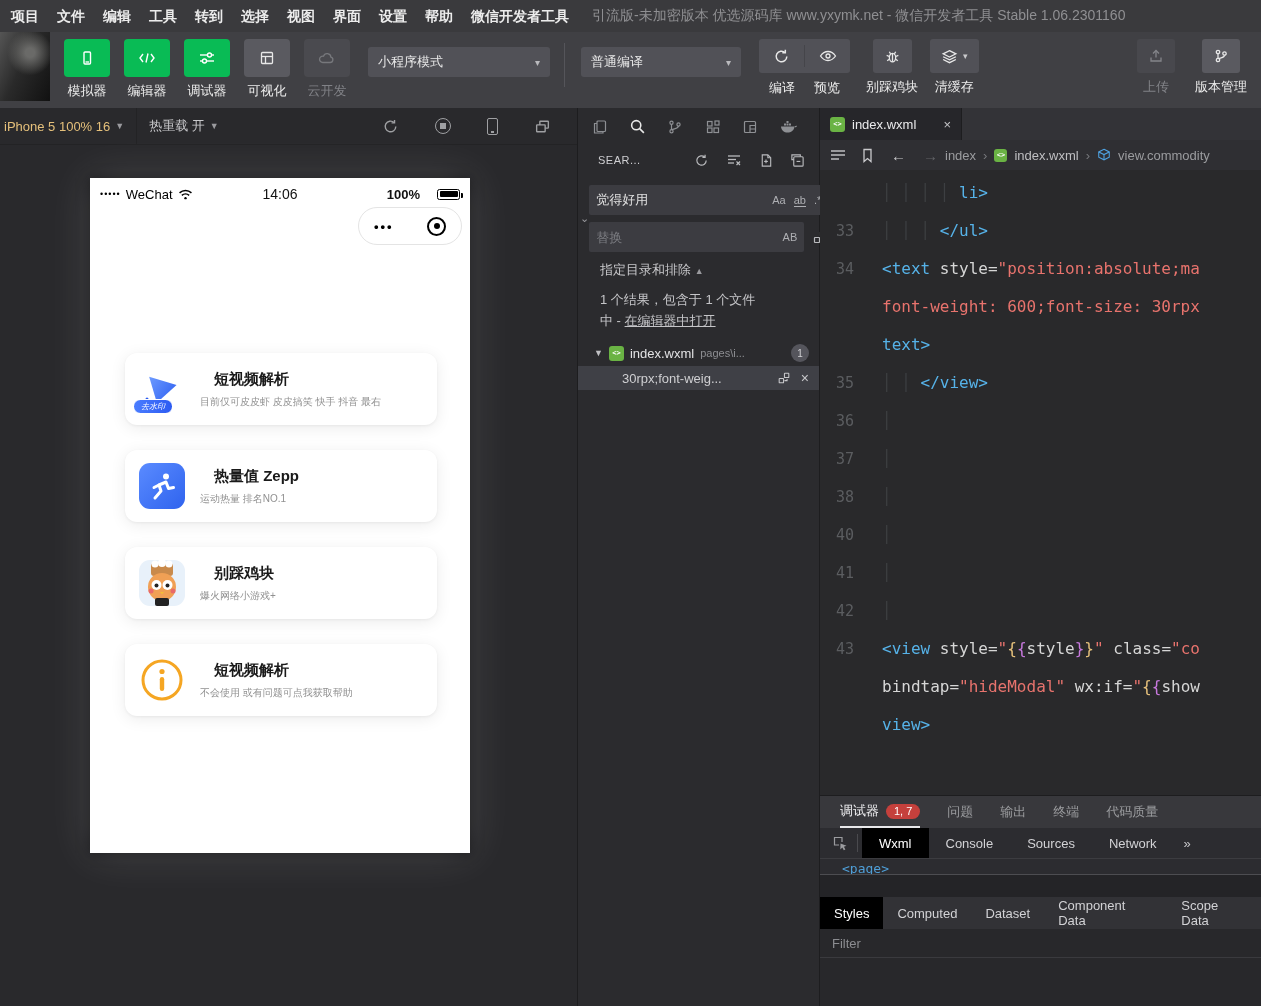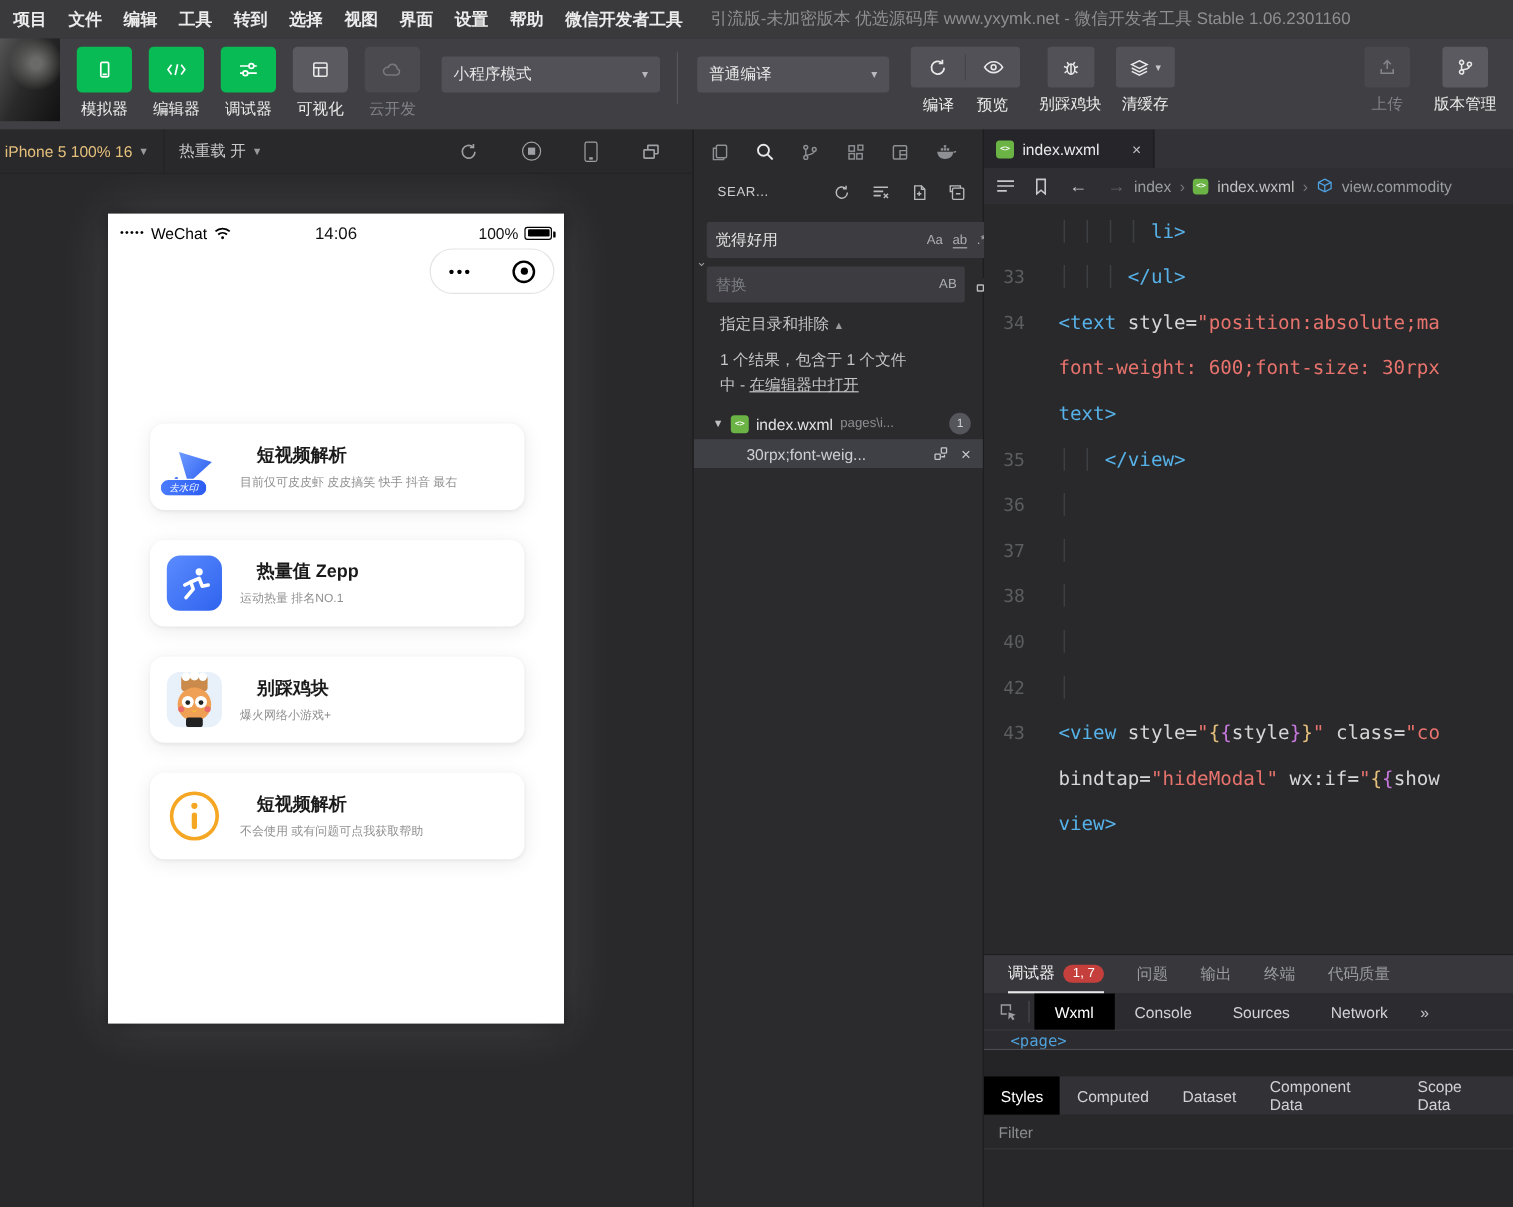--- a/index.html
+++ b/index.html
@@ -59,21 +59,21 @@
   .rec-ic i { width:6px; height:6px; background:#9fa0a3; display:block; }
   .phn-ic { width:11px; height:17px; border:1.5px solid #9fa0a3; border-radius:2px; position:relative; }
   .phn-ic:after { content:""; position:absolute; bottom:1px; left:3px; right:3px; height:1.5px; background:#9fa0a3; }
 
   .phone { position:absolute; left:90px; top:70px; width:380px; height:675px; background:#fff;
     box-shadow:0 0 42px rgba(255,255,255,.14), 0 0 10px rgba(0,0,0,.5); color:#111; }
   .statusbar { height:28px; display:flex; align-items:center; padding:4px 10px 0 10px; position:relative; }
   .sb-left { display:flex; align-items:center; gap:5px; font-size:13px; color:#000; }
   .sb-dots { letter-spacing:1px; font-size:9px; }
   .sb-time { position:absolute; left:0; right:0; text-align:center; font-size:14px; font-weight:400; }
-  .sb-right { margin-left:auto; display:flex; align-items:center; gap:5px; font-size:13px; }
+  .sb-right { margin-left:auto; display:flex; align-items:center; gap:17px; font-size:13px;font-weight:bold; }
   .battery { width:23px; height:11px; border:1px solid #000; border-radius:2.5px; position:relative; }
   .battery i { position:absolute; inset:1.5px; background:#000; border-radius:1px; display:block; }
   .battery:after { content:""; position:absolute; right:-4px; top:3px; width:2.5px; height:5px; background:#000; border-radius:0 1px 1px 0; }
   .capsule { position:absolute; left:268px; top:29px; width:104px; height:38px; border:1px solid #e4e4e4; border-radius:19px;
     display:flex; align-items:center; justify-content:space-between; padding:0 15px; background:#fff; }
   .cap-dots { color:#000; font-size:13px; letter-spacing:2px; font-weight:700; }
   .cap-target { width:19px; height:19px; border:2.5px solid #000; border-radius:50%; display:flex; align-items:center; justify-content:center; }
   .cap-target i { width:6px; height:6px; background:#000; border-radius:50%; display:block; }
 
   .cards { position:absolute; left:35px; top:175px; width:312px; display:flex; flex-direction:column; gap:25px; }
@@ -700,20 +700,24 @@
           </div>
           <div class="crow">
             <div class="cnum">38</div>
             <div class="ctext"><span class="gd">│</span></div>
           </div>
           <div class="crow">
             <div class="cnum">40</div>
             <div class="ctext"><span class="gd">│</span></div>
           </div>
           <div class="crow">
+            <div class="cnum">41</div>
+            <div class="ctext"><span class="gd">│</span></div>
+          </div>
+          <div class="crow">
             <div class="cnum">42</div>
             <div class="ctext"><span class="gd">│</span></div>
           </div>
           <div class="crow">
             <div class="cnum">43</div>
             <div class="ctext"><span class="tag">&lt;view </span><span class="attr">style=</span><span class="str">"</span><span class="b1">{</span><span class="b2">{</span><span class="pln">style</span><span class="b2">}</span><span class="b1">}</span><span class="str">"</span><span class="pln"> </span><span class="attr">class=</span><span class="str">"co</span></div>
           </div>
           <div class="crow">
             <div class="cnum"></div>
             <div class="ctext"><span class="attr">bindtap=</span><span class="str">"hideModal"</span><span class="attr"> wx:if=</span><span class="str">"</span><span class="b1">{</span><span class="b2">{</span><span class="pln">show</span></div>

